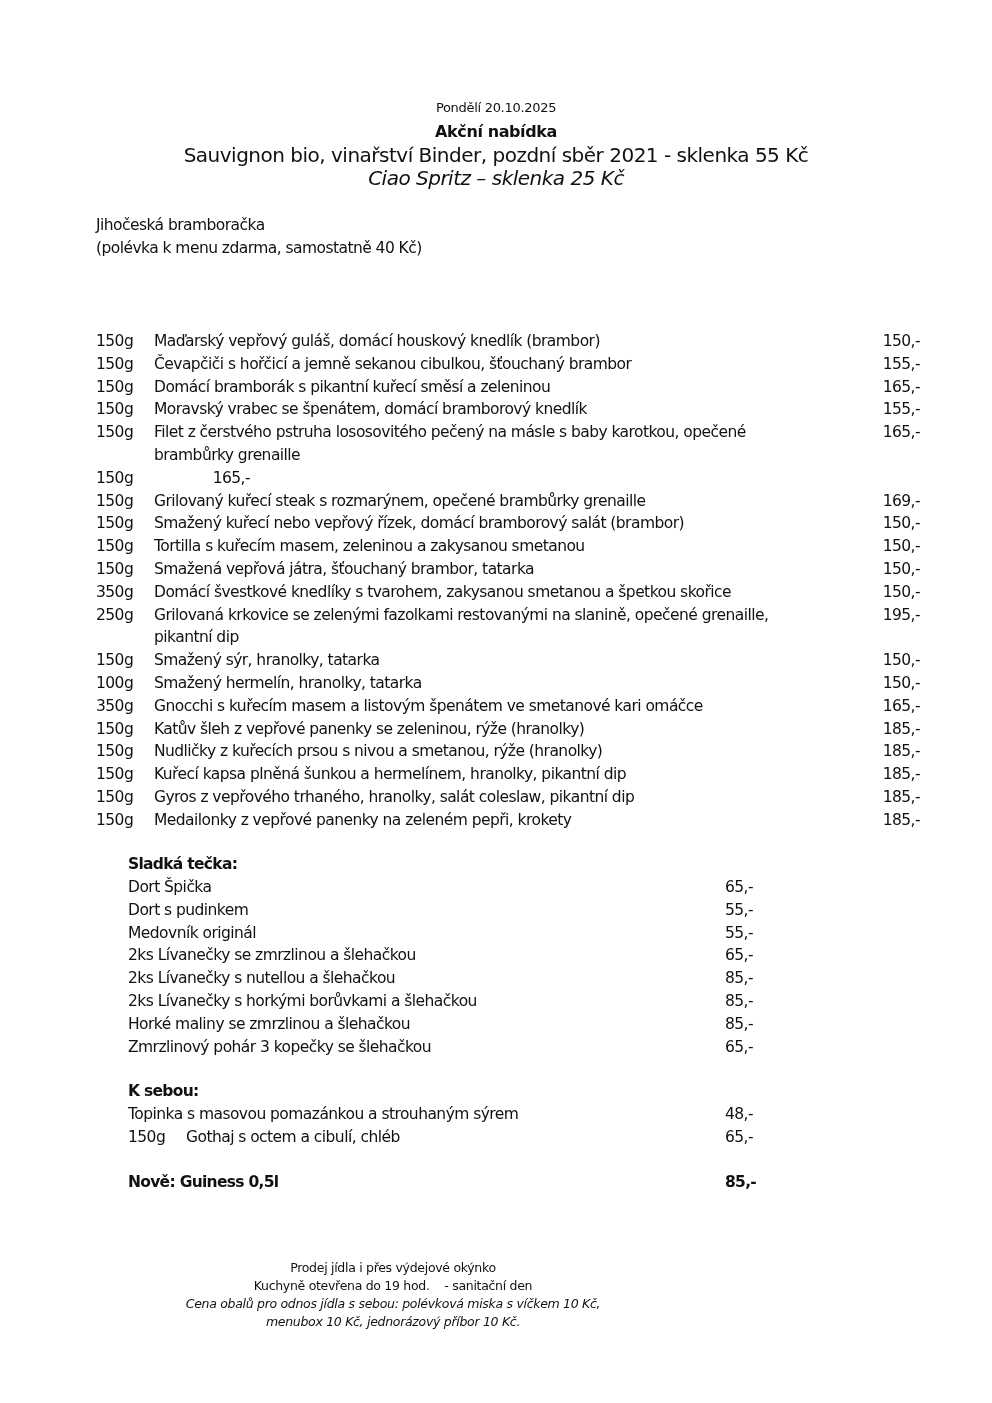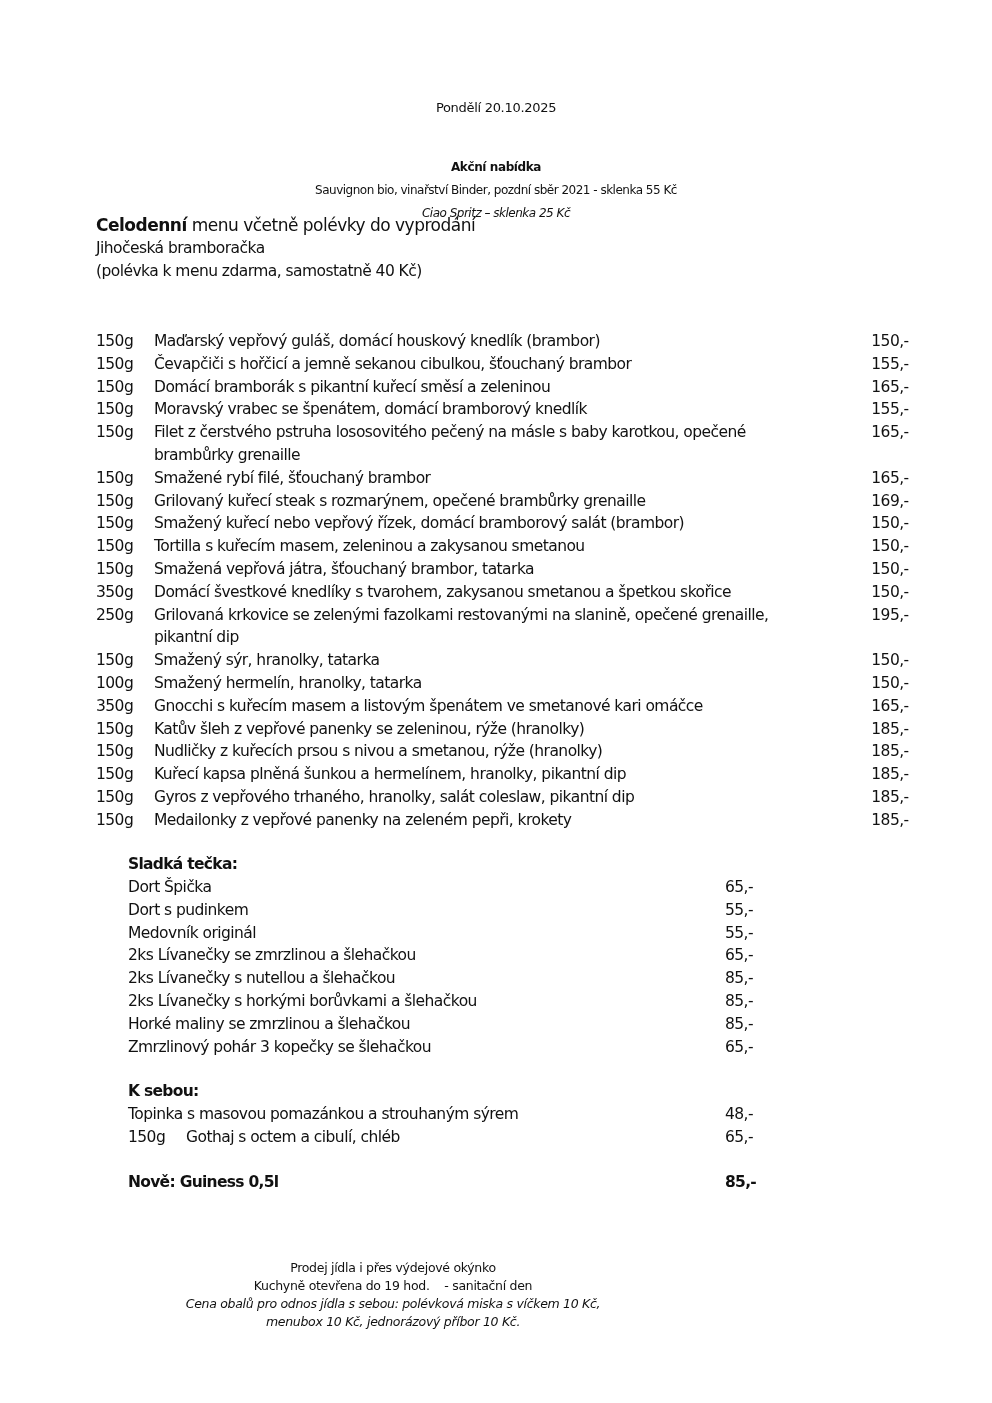--- a/index.html
+++ b/index.html
@@ -3,34 +3,34 @@
   <meta charset="utf-8">
   <style>
     html, body { margin: 0; padding: 0; background: #ffffff; }
     body {
       width: 992px; height: 1403px; position: relative; overflow: hidden;
       font-family: "DejaVu Sans", sans-serif; color: #111111;
     }
     .page { position: absolute; left: 0; top: 0; width: 992px; height: 1403px; }
     .header { position: absolute; left: 0; width: 992px; top: 96px; text-align: center; }
     .h-date { font-size: 13px; line-height: 24px; letter-spacing: -0.3px; }
-    .h-offer { font-size: 12px; font-weight: bold; line-height: 24px; letter-spacing: -0.4px; margin-top: 35px; }
-    .h-line { font-size: 12px; line-height: 23px; letter-spacing: -0.5px; }
+    .h-offer { font-size: 16px; font-weight: bold; line-height: 24px; letter-spacing: -0.4px; }
+    .h-line { font-size: 20px; line-height: 23px; letter-spacing: -0.5px; }
     .h-italic { font-style: italic; }
 
     .block { position: absolute; left: 96px; font-size: 15.5px; letter-spacing: -0.55px; }
     .soups { top: 214px; line-height: 23px; }
     .soups .title { font-size: 17px; letter-spacing: -0.5px; }
     .soups b { font-weight: bold; }
 
     .mains { top: 330px; width: 820px; }
     .row { display: flex; line-height: 22.8px; }
     .w { width: 58px; flex: none; }
     .d { width: 670px; flex: none; }
-    .p { flex: none; width: 60px; margin-left: 36px; text-align: center; }
+    .p { flex: none; width: 60px; margin-left: 36px; text-align: right; }
 
     .section { width: 640px; margin-left: 32px; }
     .section .row .d2 { width: 597px; flex: none; }
     .section .row .p2 { flex: none; }
     .sec-title { font-weight: bold; line-height: 23px; letter-spacing: -0.7px; }
     .sweet { top: 853px; }
     .beer { top: 1080px; }
     .new { top: 1171px; font-weight: bold; letter-spacing: -0.7px; }
 
     .footer { position: absolute; left: 0; width: 786px; top: 1259px; text-align: center;
@@ -43,21 +43,20 @@
 <div class="page">
 
   <div class="header">
     <div class="h-date">Pondělí 20.10.2025</div>
     <div class="h-offer">Akční nabídka</div>
     <div class="h-line">Sauvignon bio, vinařství Binder,  pozdní sběr 2021 - sklenka  55 Kč</div>
     <div class="h-line h-italic">Ciao Spritz – sklenka  25 Kč</div>
   </div>
 
   <div class="block soups">
-    <div class="title"><b>Celodenní</b><span> menu včetně polévky do vyprodání</span></div>
     <div>Jihočeská bramboračka</div>
     <div>(polévka k menu zdarma, samostatně 40 Kč)</div>
   </div>
 
   <div class="block mains" id="mains">
       <div class="row">
         <span class="w">150g</span>
         <span class="d">Maďarský vepřový guláš, domácí houskový knedlík (brambor)</span>
         <span class="p">150,-</span>
       </div>
@@ -76,21 +75,20 @@
         <span class="d">Moravský vrabec se špenátem, domácí bramborový knedlík</span>
         <span class="p">155,-</span>
       </div>
       <div class="row">
         <span class="w">150g</span>
         <span class="d">Filet z čerstvého pstruha lososovitého pečený na másle s baby karotkou, opečené brambůrky grenaille</span>
         <span class="p">165,-</span>
       </div>
       <div class="row">
         <span class="w">150g</span>
-        <span class="d">Smažené rybí filé, šťouchaný brambor</span>
         <span class="p">165,-</span>
       </div>
       <div class="row">
         <span class="w">150g</span>
         <span class="d">Grilovaný kuřecí steak s rozmarýnem, opečené brambůrky grenaille</span>
         <span class="p">169,-</span>
       </div>
       <div class="row">
         <span class="w">150g</span>
         <span class="d">Smažený kuřecí nebo vepřový řízek, domácí bramborový salát (brambor)</span>

